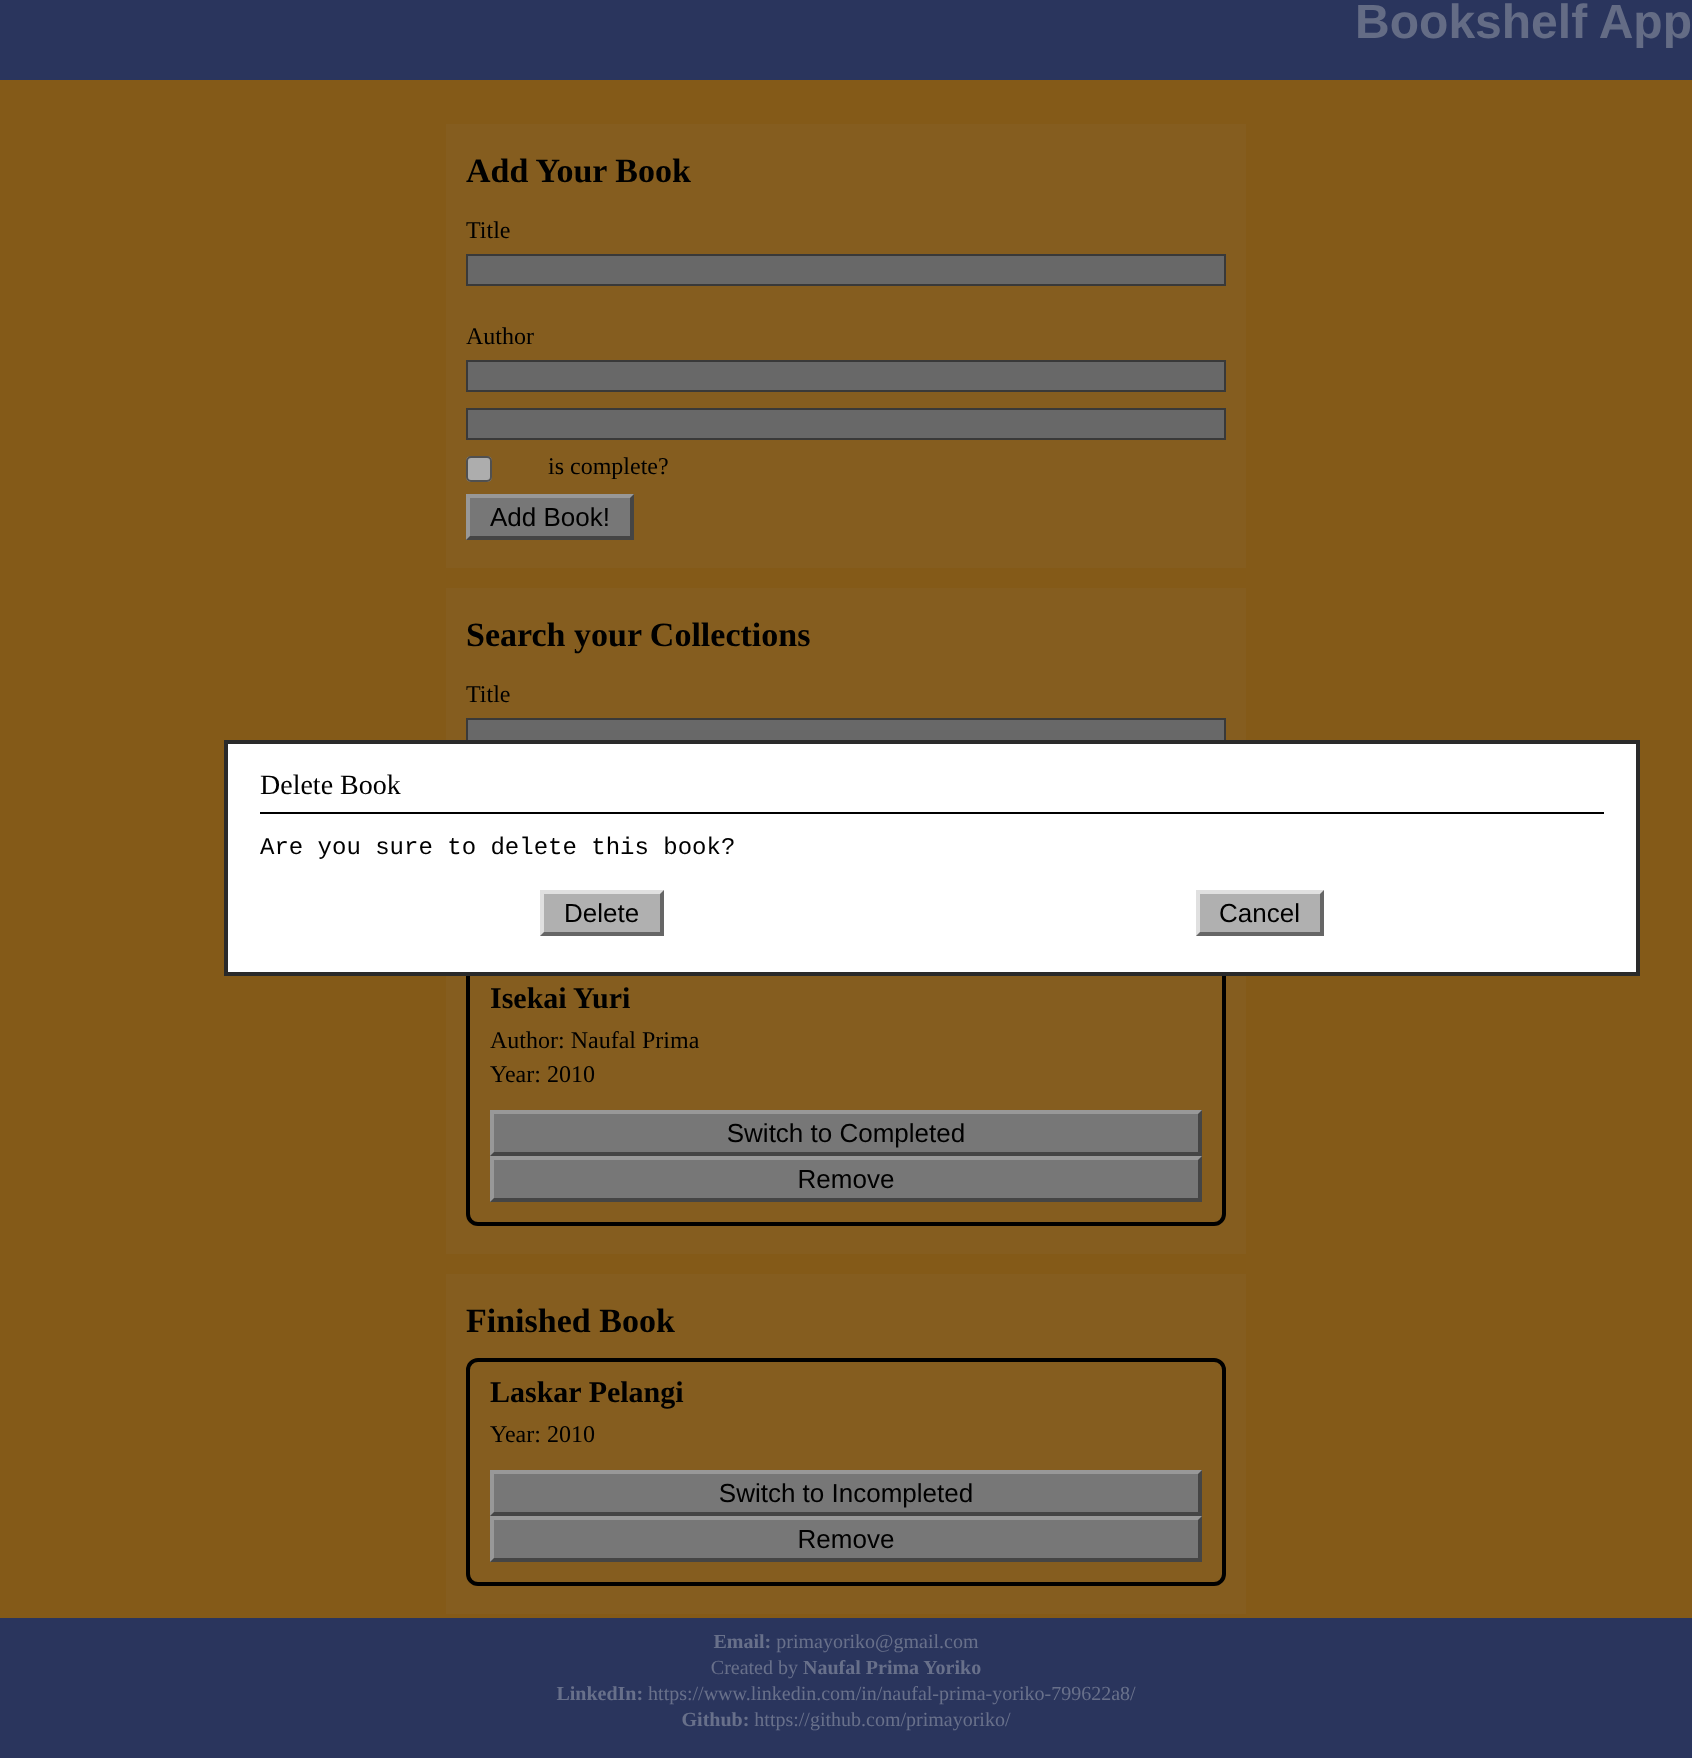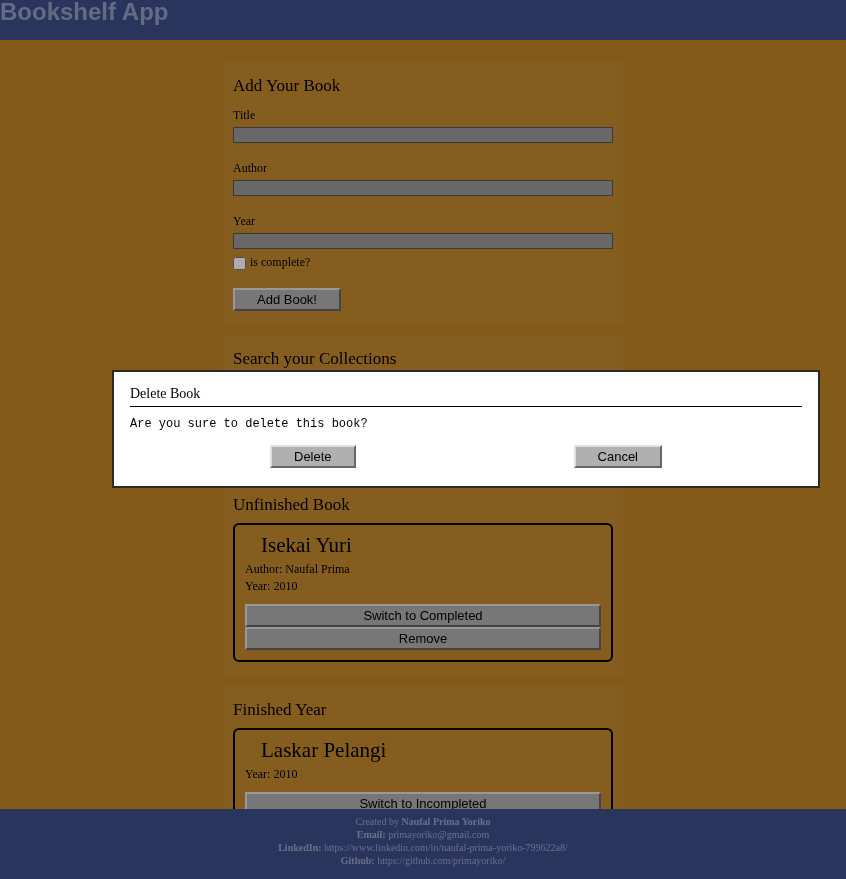--- a/index.html
+++ b/index.html
@@ -12,21 +12,21 @@
     background: #c38524;
     overflow: hidden;
     position: relative;
   }
   .header-bar {
     width: 100%;
     height: 40px;
     background: #3f4e8a;
     display: flex;
     align-items: flex-start;
-    justify-content: flex-start;
+    justify-content: flex-end;
     padding-top: 0;
   }
   .header-title {
     color: #94a0c4;
     font-size: 24px;
     font-weight: bold;
     font-family: Arial, sans-serif;
     margin-top: -2px;
   }
   .page-body {
@@ -38,70 +38,71 @@
     padding-top: 12px;
   }
   .panel {
     width: 400px;
     background: #c58a2f;
     margin-top: 10px;
     padding: 12px 10px 14px 10px;
   }
   .panel-heading {
     font-size: 17px;
-    font-weight: normal;
+    font-weight: bold;
     margin: 2px 0 8px 0;
   }
   .field-label {
     font-size: 12px;
     display: block;
     margin-bottom: 2px;
     margin-top: 12px;
   }
   .text-input {
     width: 100%;
     height: 16px;
     background: #9a9a9a;
     border: 1px solid #555;
     margin-bottom: 6px;
     font-size: 11px;
     padding: 0 2px;
   }
   .chk-row {
     display: flex;
     align-items: flex-end;
-    margin-bottom: 18px;
-    font-size: 12px;
+    margin-bottom: 6px;
+    font-size: 12px;
+    gap: 24px;
   }
   .chk-row input { margin: 0 4px 0 0; }
   .btn {
     background: #b0b0b0;
     border: 2px solid;
     border-color: #e0e0e0 #666 #666 #e0e0e0;
     font-size: 13px;
     font-family: Arial, sans-serif;
-    padding: 2px 22px;
+    padding: 2px 10px;
     cursor: pointer;
   }
   .search-btn-row {
     display: flex;
     justify-content: space-around;
     margin-top: 12px;
     padding: 0 40px;
   }
   .book-card {
     border: 2px solid #000;
     border-radius: 6px;
     padding: 8px 10px 10px 10px;
     margin-top: 6px;
   }
   .book-title {
-    font-size: 21px;
-    font-weight: normal;
-    margin: 0 0 4px 16px;
+    font-size: 15px;
+    font-weight: bold;
+    margin: 0 0 4px 0;
   }
   .book-meta {
     font-size: 12px;
     margin: 2px 0;
   }
   .card-btn-row {
     display: flex;
     justify-content: space-around;
     margin-top: 10px;
     flex-direction: column;
@@ -166,21 +167,20 @@
 </div>
 
 <div class="page-body">
 
   <div class="panel">
     <div class="panel-heading">Add Your Book</div>
     <label class="field-label">Title</label>
     <input class="text-input" type="text" style="">
     <label class="field-label">Author</label>
     <input class="text-input" type="text" style="">
-    <label class="field-label">Year</label>
     <input class="text-input" type="text" style="">
     <div class="chk-row">
       <input type="checkbox" style="">
       <span>is complete?</span>
     </div>
     <button class="btn">Add Book!</button>
   </div>
 
   <div class="panel">
     <div class="panel-heading">Search your Collections</div>
@@ -199,39 +199,39 @@
       <div class="book-meta">Author: Naufal Prima</div>
       <div class="book-meta">Year: 2010</div>
       <div class="card-btn-row">
         <button class="btn">Switch to Completed</button>
         <button class="btn">Remove</button>
       </div>
     </div>
   </div>
 
   <div class="panel">
-    <div class="panel-heading">Finished Year</div>
+    <div class="panel-heading">Finished Book</div>
     <div class="book-card">
       <div class="book-title">Laskar Pelangi</div>
       <div class="book-meta">Year: 2010</div>
       <div class="card-btn-row">
         <button class="btn">Switch to Incompleted</button>
         <button class="btn">Remove</button>
       </div>
     </div>
   </div>
 
 </div>
 
 <div class="footer">
   <div>
+    <span class="bold">Email:</span><span> primayoriko@gmail.com</span>
+  </div>
+  <div>
     <span>Created by </span><span class="bold">Naufal Prima Yoriko</span>
-  </div>
-  <div>
-    <span class="bold">Email:</span><span> primayoriko@gmail.com</span>
   </div>
   <div>
     <span class="bold">LinkedIn:</span><span> https://www.linkedin.com/in/naufal-prima-yoriko-799622a8/</span>
   </div>
   <div>
     <span class="bold">Github:</span><span> https://github.com/primayoriko/</span>
   </div>
 </div>
 
 <div class="overlay"></div>

